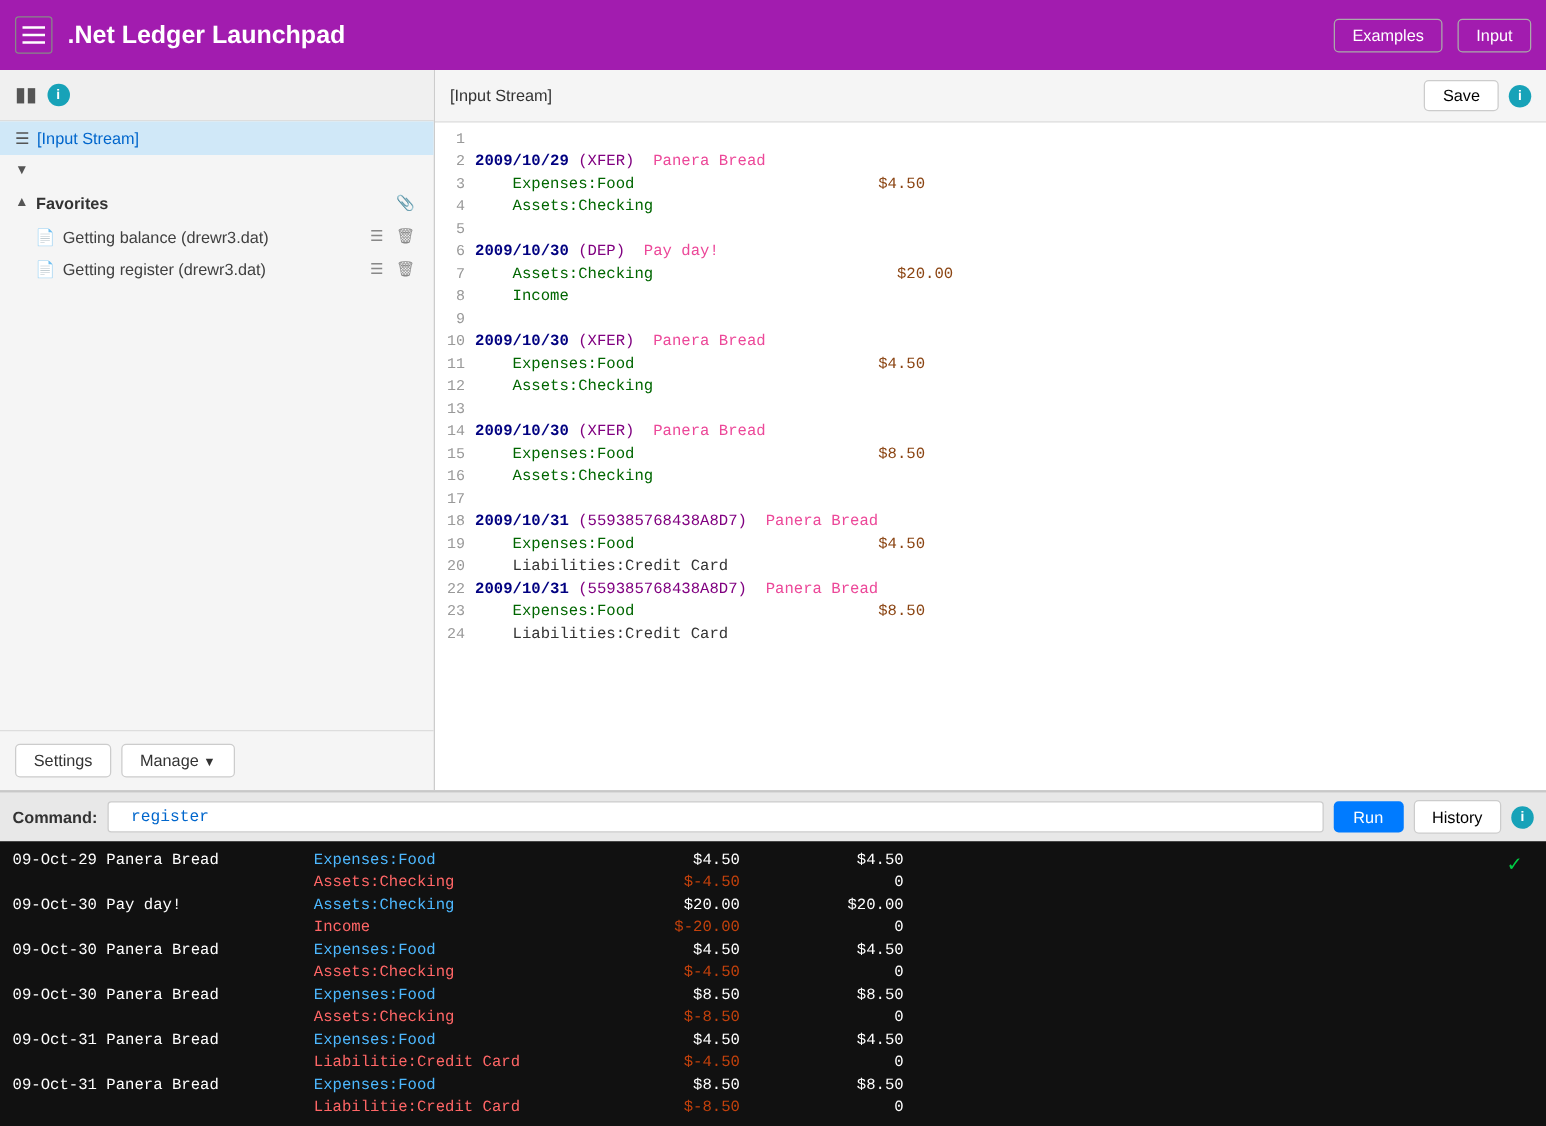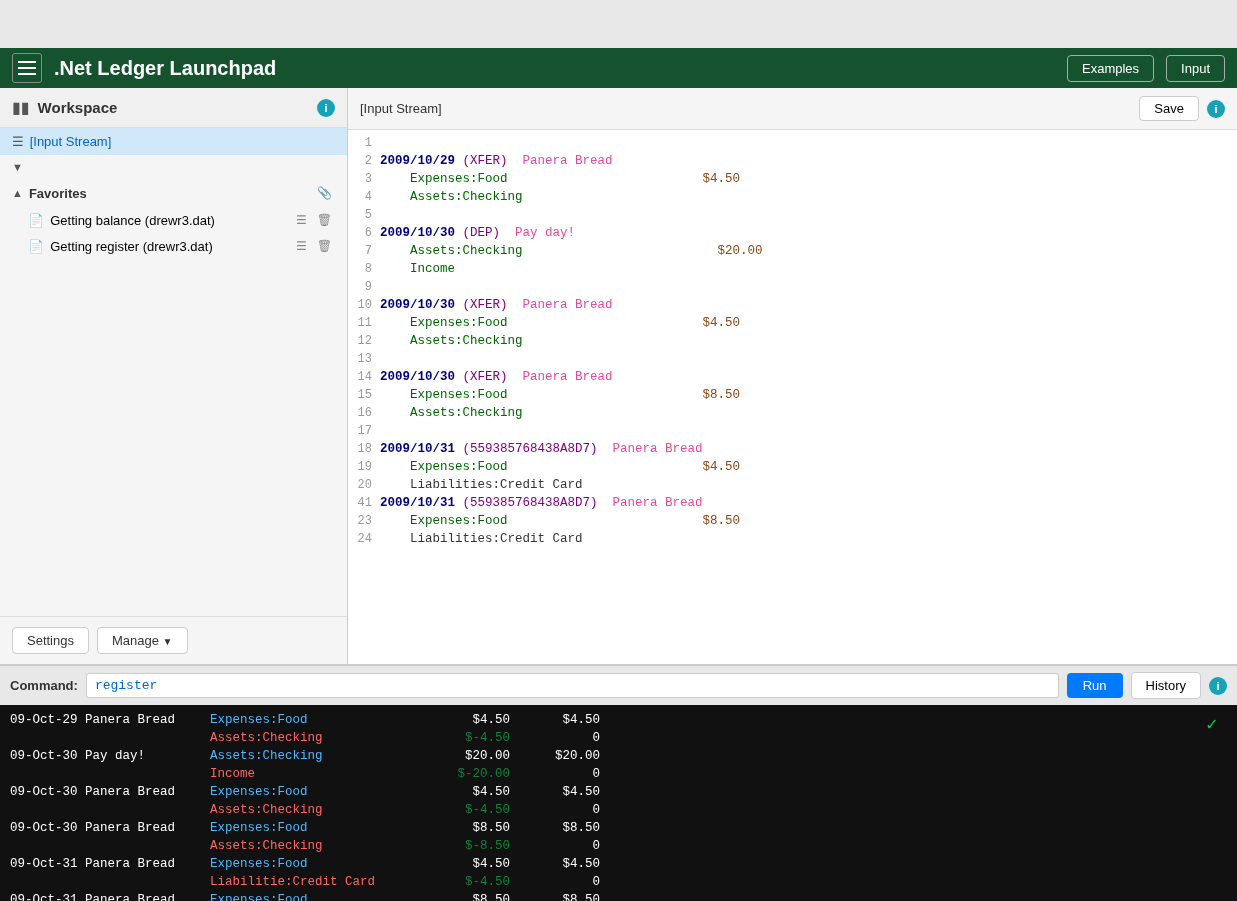--- a/index.html
+++ b/index.html
@@ -1,27 +1,26 @@
 <!DOCTYPE html>
 <html><head>
   <meta charset="utf-8">
   <style>
     * { box-sizing: border-box; margin: 0; padding: 0; }
     body { font-family: Arial, sans-serif; font-size: 13px; background: #e8e8e8; height: 901px; overflow: hidden; }
 
     
     .header {
-      background: #14532d;
+      background: #a21caf;
       color: white;
-      height: 40px;
+      height: 56px;
       display: flex;
       align-items: center;
       padding: 0 12px;
       gap: 12px;
-      margin-top: 48px;
     }
     .header-menu-icon {
       width: 30px; height: 30px;
       display: flex; flex-direction: column; justify-content: center; align-items: center; gap: 4px;
       cursor: pointer;
       border: 1px solid #888;
       border-radius: 3px;
       padding: 4px;
     }
     .header-menu-icon span { display: block; width: 18px; height: 2px; background: white; }
@@ -93,21 +92,21 @@
     .sidebar-section-arrow { color: #555; font-size: 11px; }
     .sidebar-section-label { color: #333; font-size: 13px; font-weight: bold; flex: 1; }
     .sidebar-favorites-item {
       display: flex;
       align-items: center;
       padding: 5px 12px 5px 28px;
       cursor: pointer;
       gap: 6px;
     }
     .sidebar-fav-icon { color: #555; font-size: 13px; }
-    .sidebar-fav-label { color: #000000; font-size: 13px; flex: 1; }
+    .sidebar-fav-label { color: #404040; font-size: 13px; flex: 1; }
     .sidebar-fav-actions { display: flex; gap: 4px; }
     .sidebar-fav-action { color: #888; font-size: 12px; cursor: pointer; padding: 1px 3px; }
     .sidebar-footer {
       padding: 10px 12px;
       border-top: 1px solid #ddd;
       display: flex;
       gap: 8px;
     }
     .footer-btn {
       background: white;
@@ -191,21 +190,21 @@
       background: #e8e8e8;
       padding: 6px 10px;
       gap: 8px;
       border-top: 1px solid #ccc;
     }
     .command-label { font-size: 13px; color: #333; font-weight: bold; }
     .command-input {
       flex: 1;
       border: 1px solid #ccc;
       border-radius: 3px;
-      padding: 4px 8px;
+      padding: 4px 18px;
       font-size: 13px;
       background: white;
       color: #0066cc;
       font-family: 'Courier New', monospace;
     }
     .run-btn {
       background: #007bff;
       color: white;
       border: none;
       border-radius: 4px;
@@ -230,25 +229,26 @@
       font-family: 'Courier New', monospace;
       font-size: 12.5px;
       color: white;
       position: relative;
     }
     .output-row {
       display: grid;
       grid-template-columns: 200px 220px 90px 90px;
       min-height: 18px;
       line-height: 18px;
+      gap: 41px;
     }
     .out-date { color: white; }
     .out-account { color: #4db8ff; }
     .out-amount { color: white; text-align: right; padding-right: 10px; }
-    .out-amount.neg { color: #15803d; }
+    .out-amount.neg { color: #c2410c; }
     .out-balance { color: white; text-align: right; padding-right: 10px; }
     .checkmark {
       position: absolute;
       right: 20px;
       top: 8px;
       color: #00cc44;
       font-size: 18px;
     }
 
     .sidebar-scroll {
@@ -273,21 +273,20 @@
   <span class="header-title">.Net Ledger Launchpad</span>
   <button class="header-btn">Examples</button>
   <button class="header-btn">Input</button>
 </div>
 
 <div class="main-layout">
 
   <div class="sidebar">
     <div class="sidebar-header">
       <span class="sidebar-header-icon">▮▮</span>
-      <span class="sidebar-header-title">Workspace</span>
       <div class="info-circle">i</div>
     </div>
 
     <div class="sidebar-scroll">
 
       <div class="sidebar-item active">
         <span class="sidebar-item-icon">☰</span>
         <span class="sidebar-item-label">[Input Stream]</span>
       </div>
 
@@ -409,21 +408,21 @@
         </div>
         <div class="code-line">
           <span class="line-num">19</span>
           <span class="line-content">    <span class="c-account">Expenses:Food</span>                          <span class="c-amount">$4.50</span></span>
         </div>
         <div class="code-line">
           <span class="line-num">20</span>
           <span class="line-content">    Liabilities:Credit Card</span>
         </div>
         <div class="code-line">
-          <span class="line-num">41</span>
+          <span class="line-num">22</span>
           <span class="line-content"><span class="c-date">2009/10/31</span> <span class="c-tag">(559385768438A8D7)</span>  <span class="c-payee">Panera Bread</span></span>
         </div>
         <div class="code-line">
           <span class="line-num">23</span>
           <span class="line-content">    <span class="c-account">Expenses:Food</span>                          <span class="c-amount">$8.50</span></span>
         </div>
         <div class="code-line">
           <span class="line-num">24</span>
           <span class="line-content">    Liabilities:Credit Card</span>
         </div>

